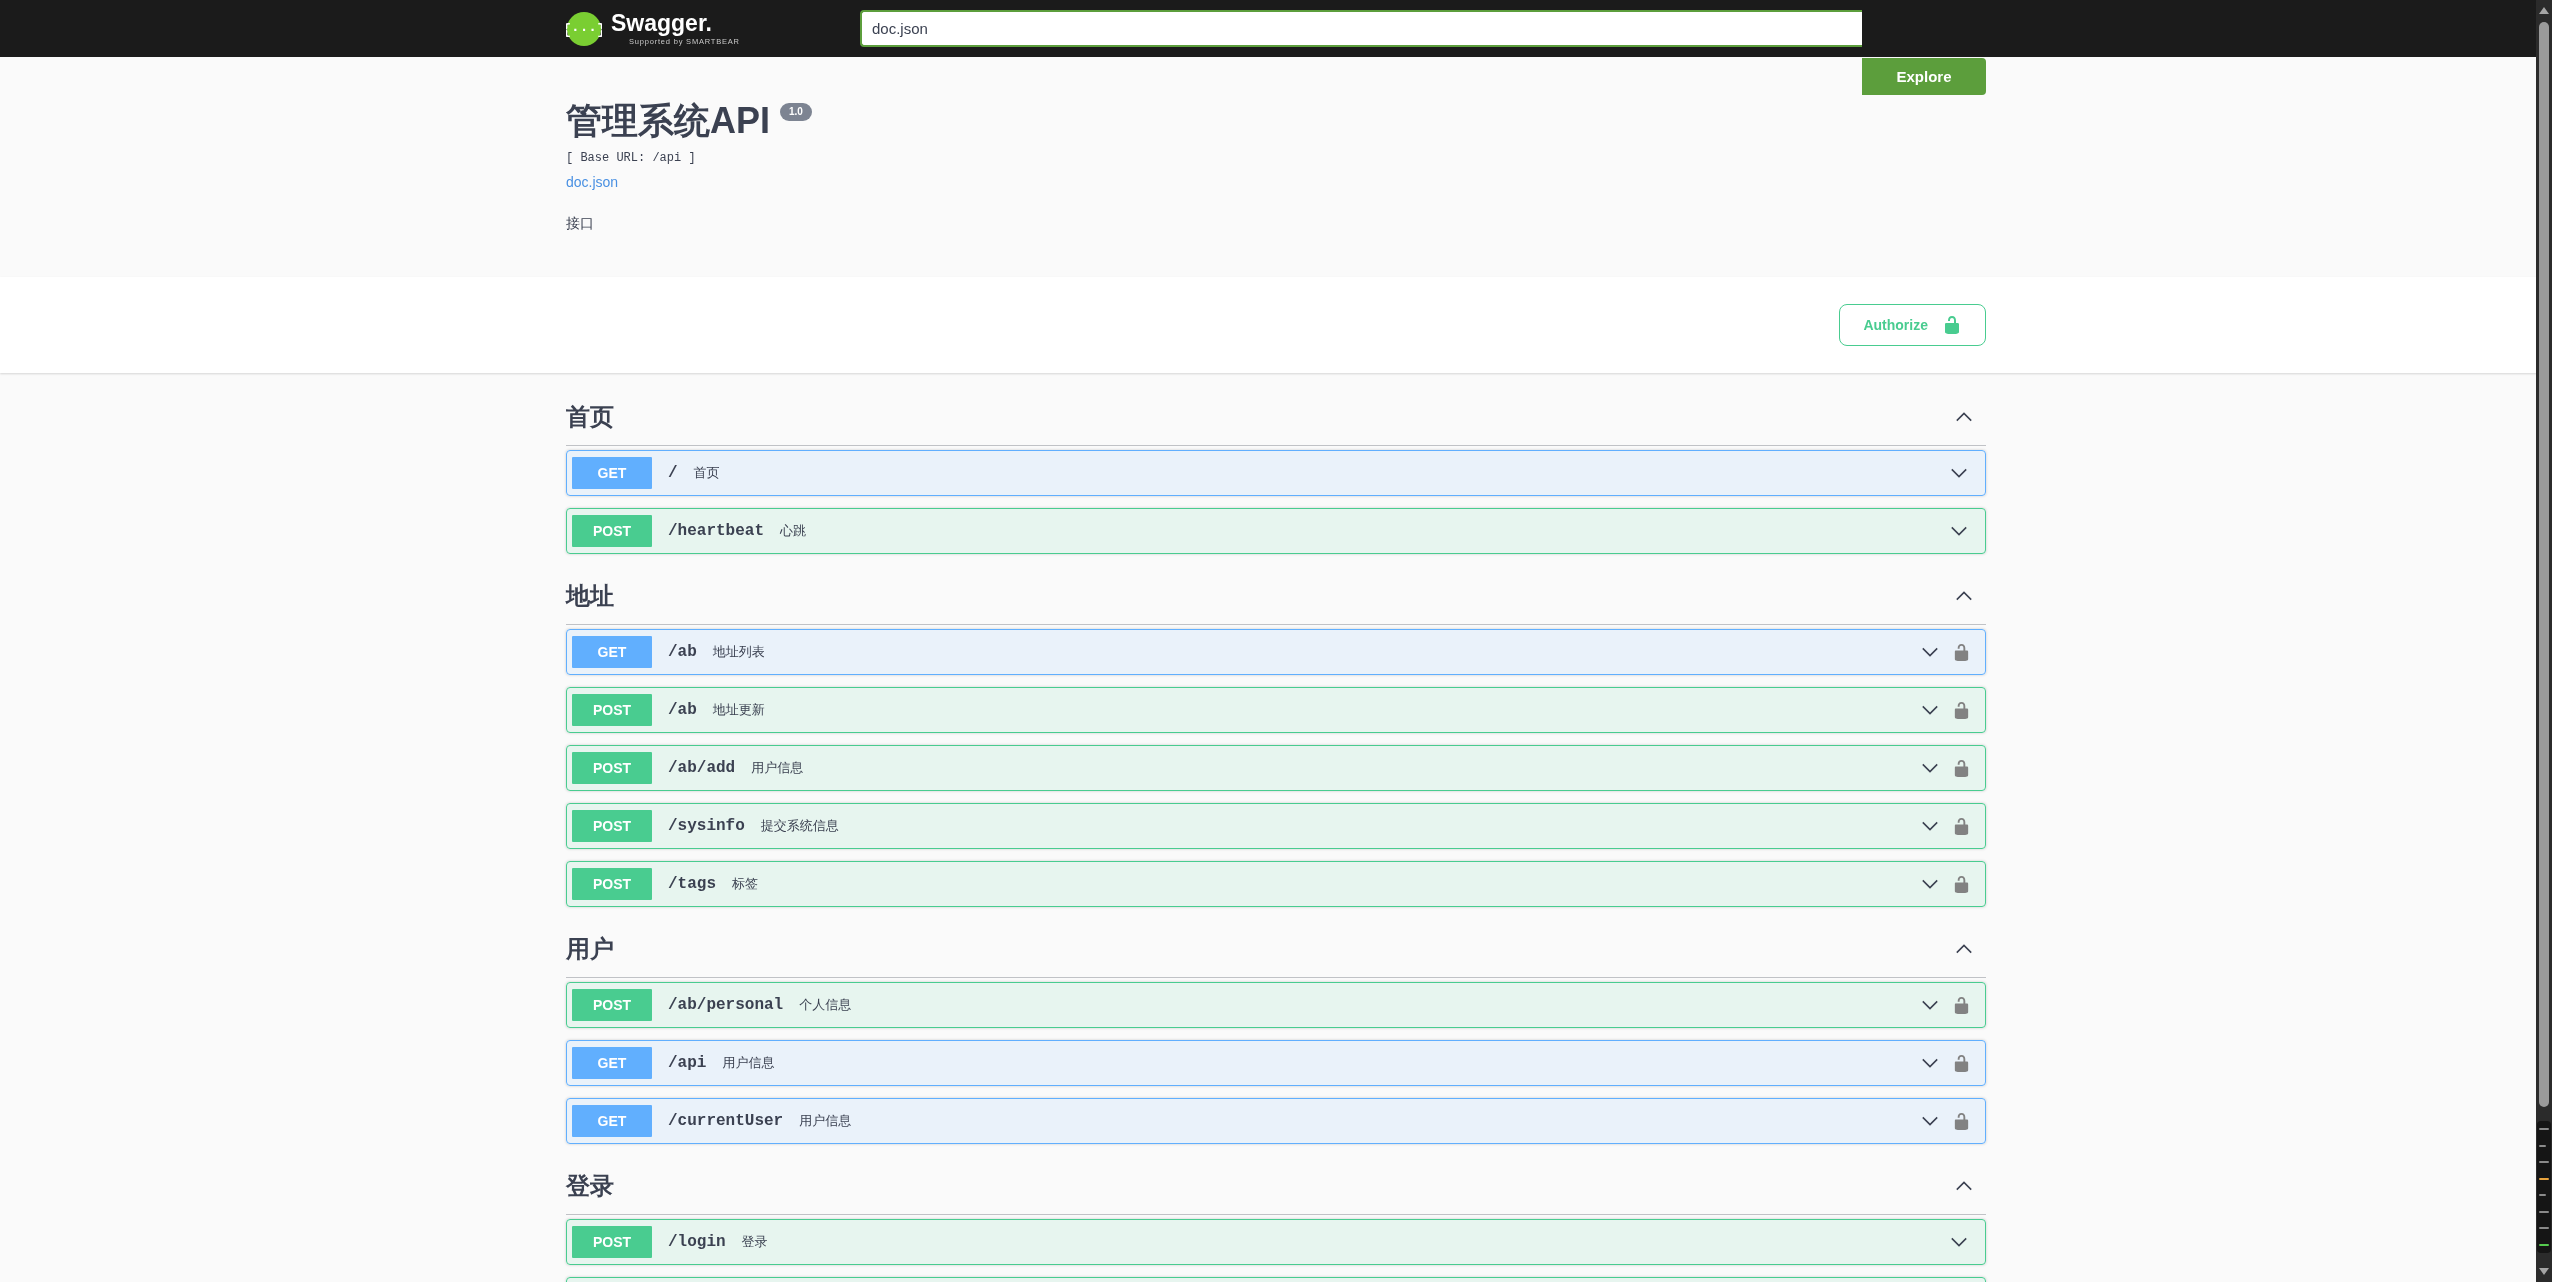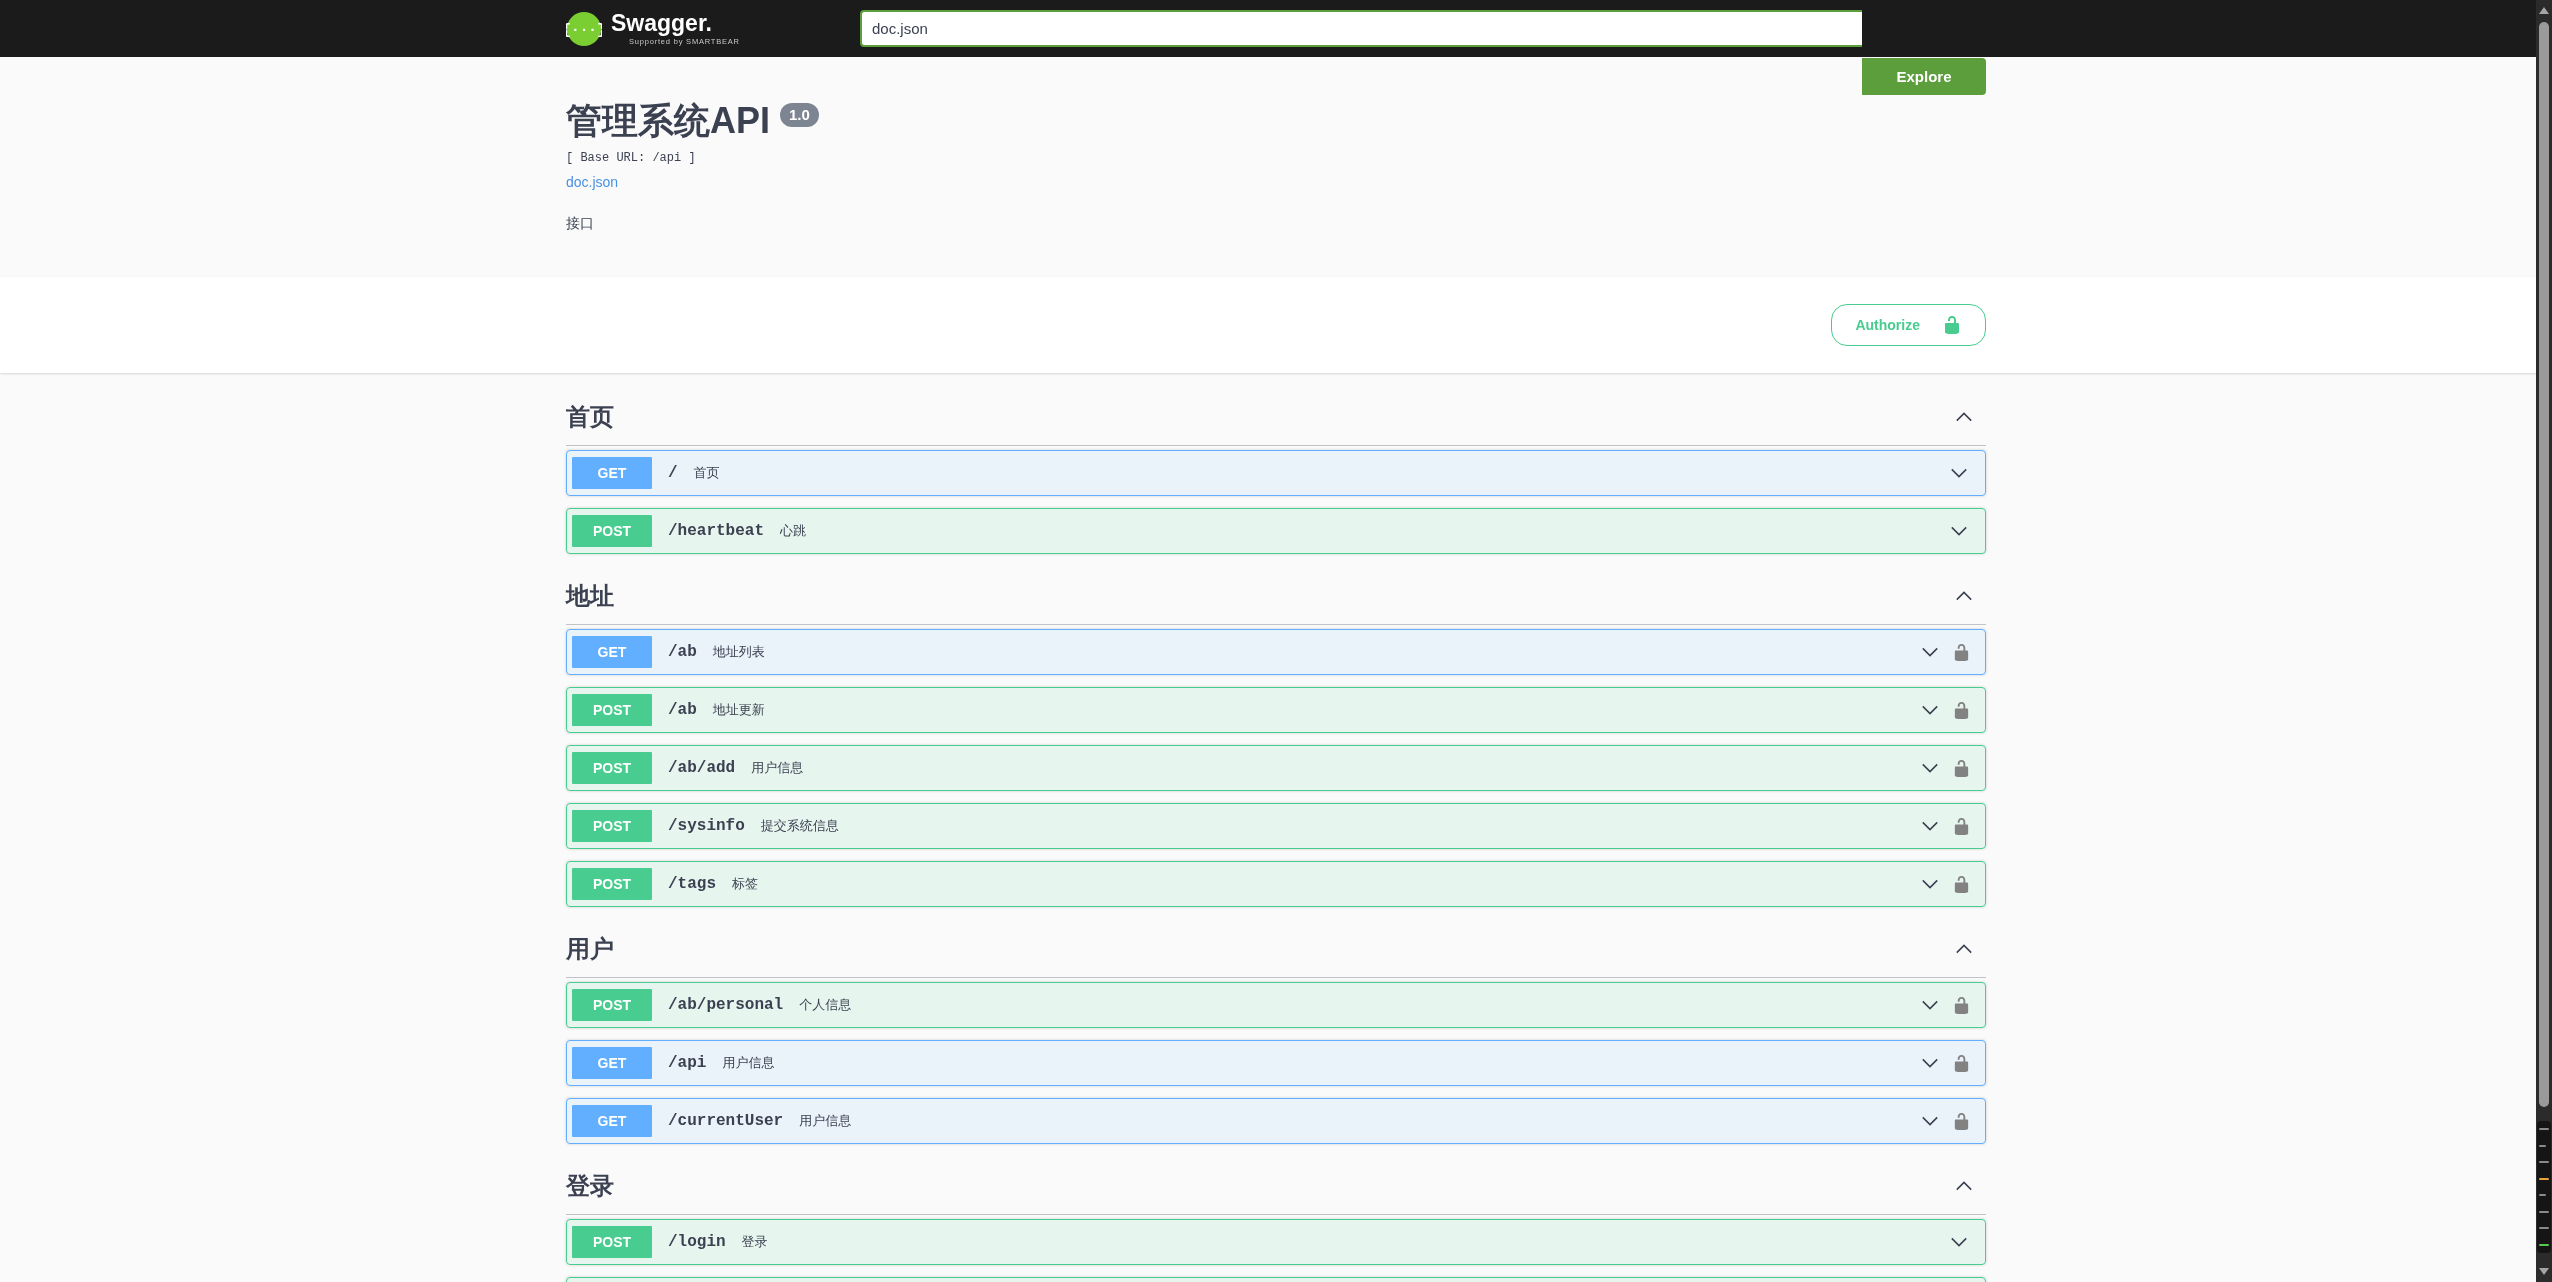--- a/index.html
+++ b/index.html
@@ -32,34 +32,34 @@
     width:124px;height:37px;background:var(--c-explore);color:#fff;font-weight:700;
     font-size:15px;border:none;border-radius:0 4px 4px 0;cursor:pointer;
     font-family:"Liberation Sans",sans-serif;
     margin-top:48px;
   }
 
   
   .information-container{background:#fafafa;padding:42px 0 44px;}
   .api-title{font-size:36px;margin:0;font-weight:700;display:flex;align-items:flex-start;gap:10px;line-height:1.2;}
   .version-badge{
-    background:var(--c-badge);color:#fff;font-size:15px;font-weight:700;
+    background:var(--c-badge);color:#fff;font-size:10px;font-weight:700;
     padding:3px 9px;border-radius:57px;margin-top:4px;
   }
   .base-url{font-family:"Liberation Mono",monospace;font-size:12px;font-weight:300;color:#3b4151;margin-top:9px;}
   .spec-link{color:var(--c-link);font-size:14px;margin-top:9px;display:block;width:max-content;text-decoration:none;cursor:pointer;}
   .api-description{font-size:14px;margin-top:25px;}
 
   
   .scheme-container{background:#fff;box-shadow:0 1px 2px 0 rgba(0,0,0,.15);padding:27px 0;}
   .auth-wrapper{display:flex;justify-content:flex-end;}
   .authorize-btn{
-    display:flex;align-items:center;gap:22px;background:transparent;
+    display:flex;align-items:center;gap:14px;background:transparent;
     border:1.5px solid var(--c-post);color:var(--c-post);font-weight:700;font-size:14px;
-    padding:0 23px;height:42px;border-radius:16px;cursor:pointer;
+    padding:0 23px;height:42px;border-radius:8px;cursor:pointer;
     font-family:"Liberation Sans",sans-serif;
   }
   .authorize-btn svg{fill:currentColor;}
 
   
   .operations{padding-top:18px;padding-bottom:40px;}
   .tag-section{margin-bottom:16px;}
   .opblock-tag{
     display:flex;align-items:center;justify-content:space-between;
     padding:10px 10px 12px 0;border-bottom:1px solid rgba(59,65,81,.3);cursor:pointer;

